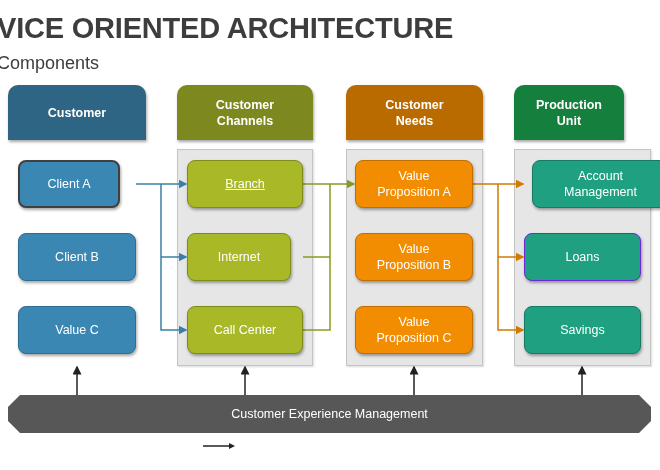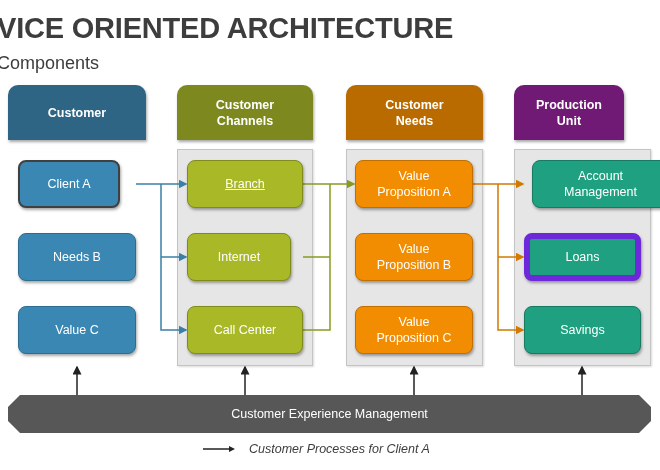--- a/index.html
+++ b/index.html
@@ -19,21 +19,21 @@
 <body>
 
 <div class="title">VICE ORIENTED ARCHITECTURE</div>
 <div class="subtitle">Components</div>
 
 <div class="header" style="left:8px;width:138px;background:#2f6584;">Customer</div>
 <div class="header" style="left:177px;width:136px;background:#7d891e;">Customer
 Channels</div>
 <div class="header" style="left:346px;width:137px;background:#b96b00;">Customer
 Needs</div>
-<div class="header" style="left:514px;width:110px;background:#701a75;">Production
+<div class="header" style="left:514px;width:110px;background:#15803d;">Production
 Unit</div>
 
 <div class="panel" style="left:177px;width:136px;"></div>
 <div class="panel" style="left:346px;width:137px;"></div>
 <div class="panel" style="left:514px;width:137px;"></div>
 
 <svg class="conn" viewBox="0 0 660 470">
   <defs>
     <marker id="ab" markerWidth="6" markerHeight="6" refX="5" refY="3" orient="auto">
         <path d="M0,0 L6,3 L0,6 z" fill="#3a7fa8"></path>
@@ -69,42 +69,41 @@
 
   <g stroke="#222" stroke-width="1.5" fill="none">
     <path d="M77,395 L77,367" marker-end="url(#ak)"></path>
     <path d="M245,395 L245,367" marker-end="url(#ak)"></path>
     <path d="M414,395 L414,367" marker-end="url(#ak)"></path>
     <path d="M582,395 L582,367" marker-end="url(#ak)"></path>
   </g>
 </svg>
 
 <div class="item" style="left:18px;top:160px;width:102px;background:#3b87b4;border:2px solid #404040;">Client A</div>
-<div class="item" style="left:18px;top:233px;width:118px;background:#3b87b4;border:1px solid #2e6d92;">Needs B</div>
+<div class="item" style="left:18px;top:233px;width:118px;background:#3b87b4;border:1px solid #2e6d92;">Client B</div>
 <div class="item" style="left:18px;top:306px;width:118px;background:#3b87b4;border:1px solid #2e6d92;">Value C</div>
 
 <div class="item" style="left:187px;top:160px;width:116px;background:#a8b826;border:1px solid #7f8c1c;text-decoration:underline;">Branch</div>
 <div class="item" style="left:187px;top:233px;width:104px;background:#a8b826;border:1px solid #7f8c1c;">Internet</div>
 <div class="item" style="left:187px;top:306px;width:116px;background:#a8b826;border:1px solid #7f8c1c;">Call Center</div>
 
 <div class="item" style="left:355px;top:160px;width:118px;background:#f28c00;border:1px solid #c06f00;">Value
 Proposition A</div>
 <div class="item" style="left:355px;top:233px;width:118px;background:#f28c00;border:1px solid #c06f00;">Value
 Proposition B</div>
 <div class="item" style="left:355px;top:306px;width:118px;background:#f28c00;border:1px solid #c06f00;">Value
 Proposition C</div>
 
 <div class="item" style="left:532px;top:160px;width:137px;background:#1fa181;border:1px solid #177a62;">Account
 Management</div>
-<div class="item" style="left:524px;top:233px;width:117px;background:#1fa181;border:6px solid #6d28d9;">Loans</div>
+<div class="item" style="left:524px;top:233px;width:117px;background:#1fa181;border:1px solid #6d28d9;">Loans</div>
 <div class="item" style="left:524px;top:306px;width:117px;background:#1fa181;border:1px solid #177a62;">Savings</div>
 
 <div class="band">
   <span>Customer Experience Management</span>
 </div>
 
 <div class="legend">
   <svg width="32" height="8">
     <line x1="0" y1="4" x2="27" y2="4" stroke="#222" stroke-width="1.5"></line>
     <path d="M26,1 L32,4 L26,7 z" fill="#222"></path>
   </svg>
-  <span class="legend-text">Customer Processes for Client A</span>
 </div>
 
 </body></html>

